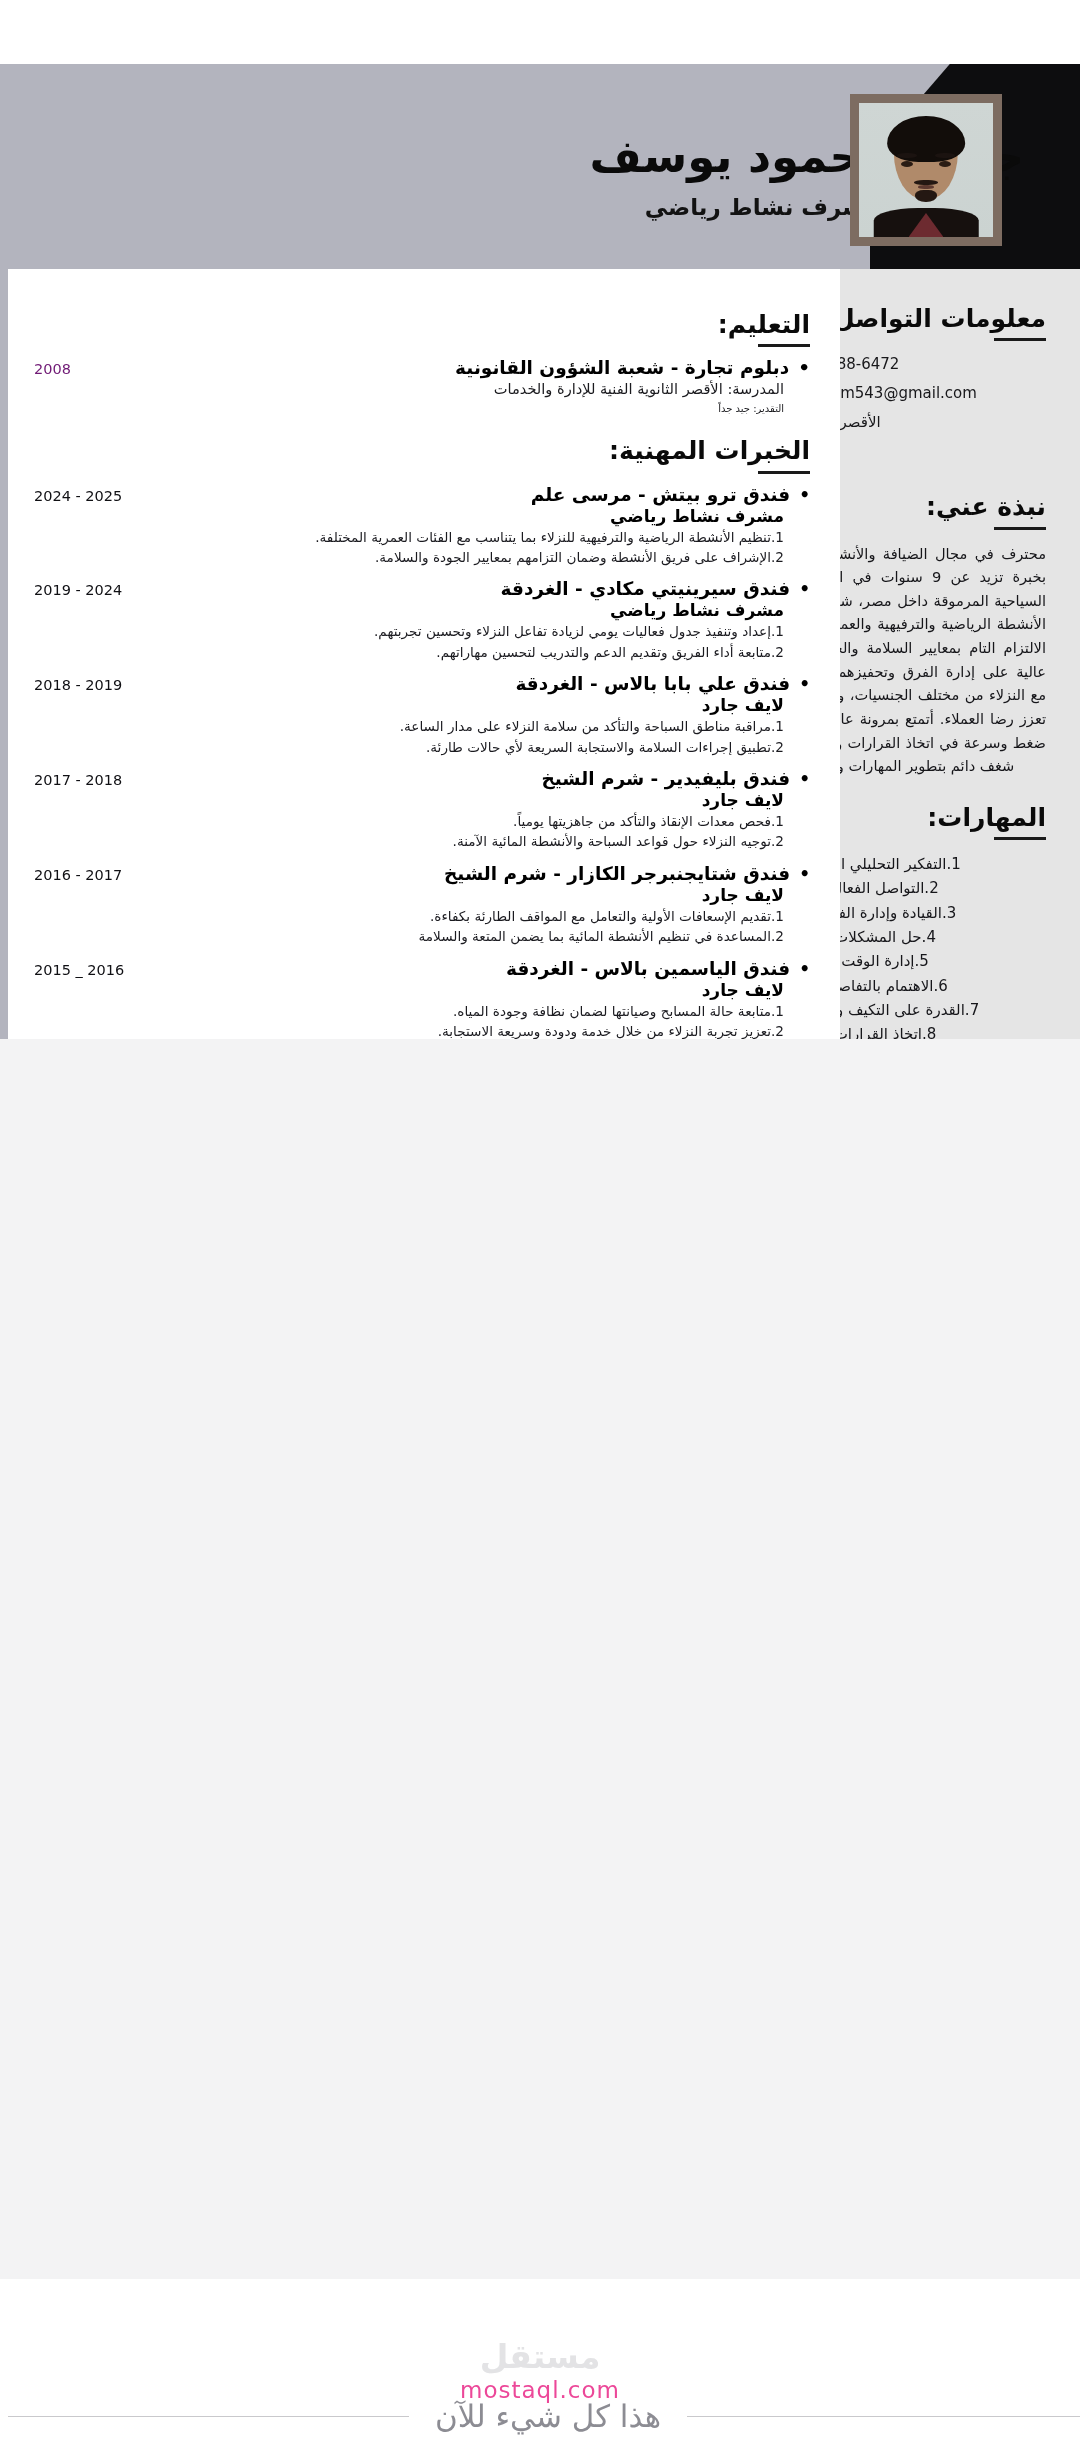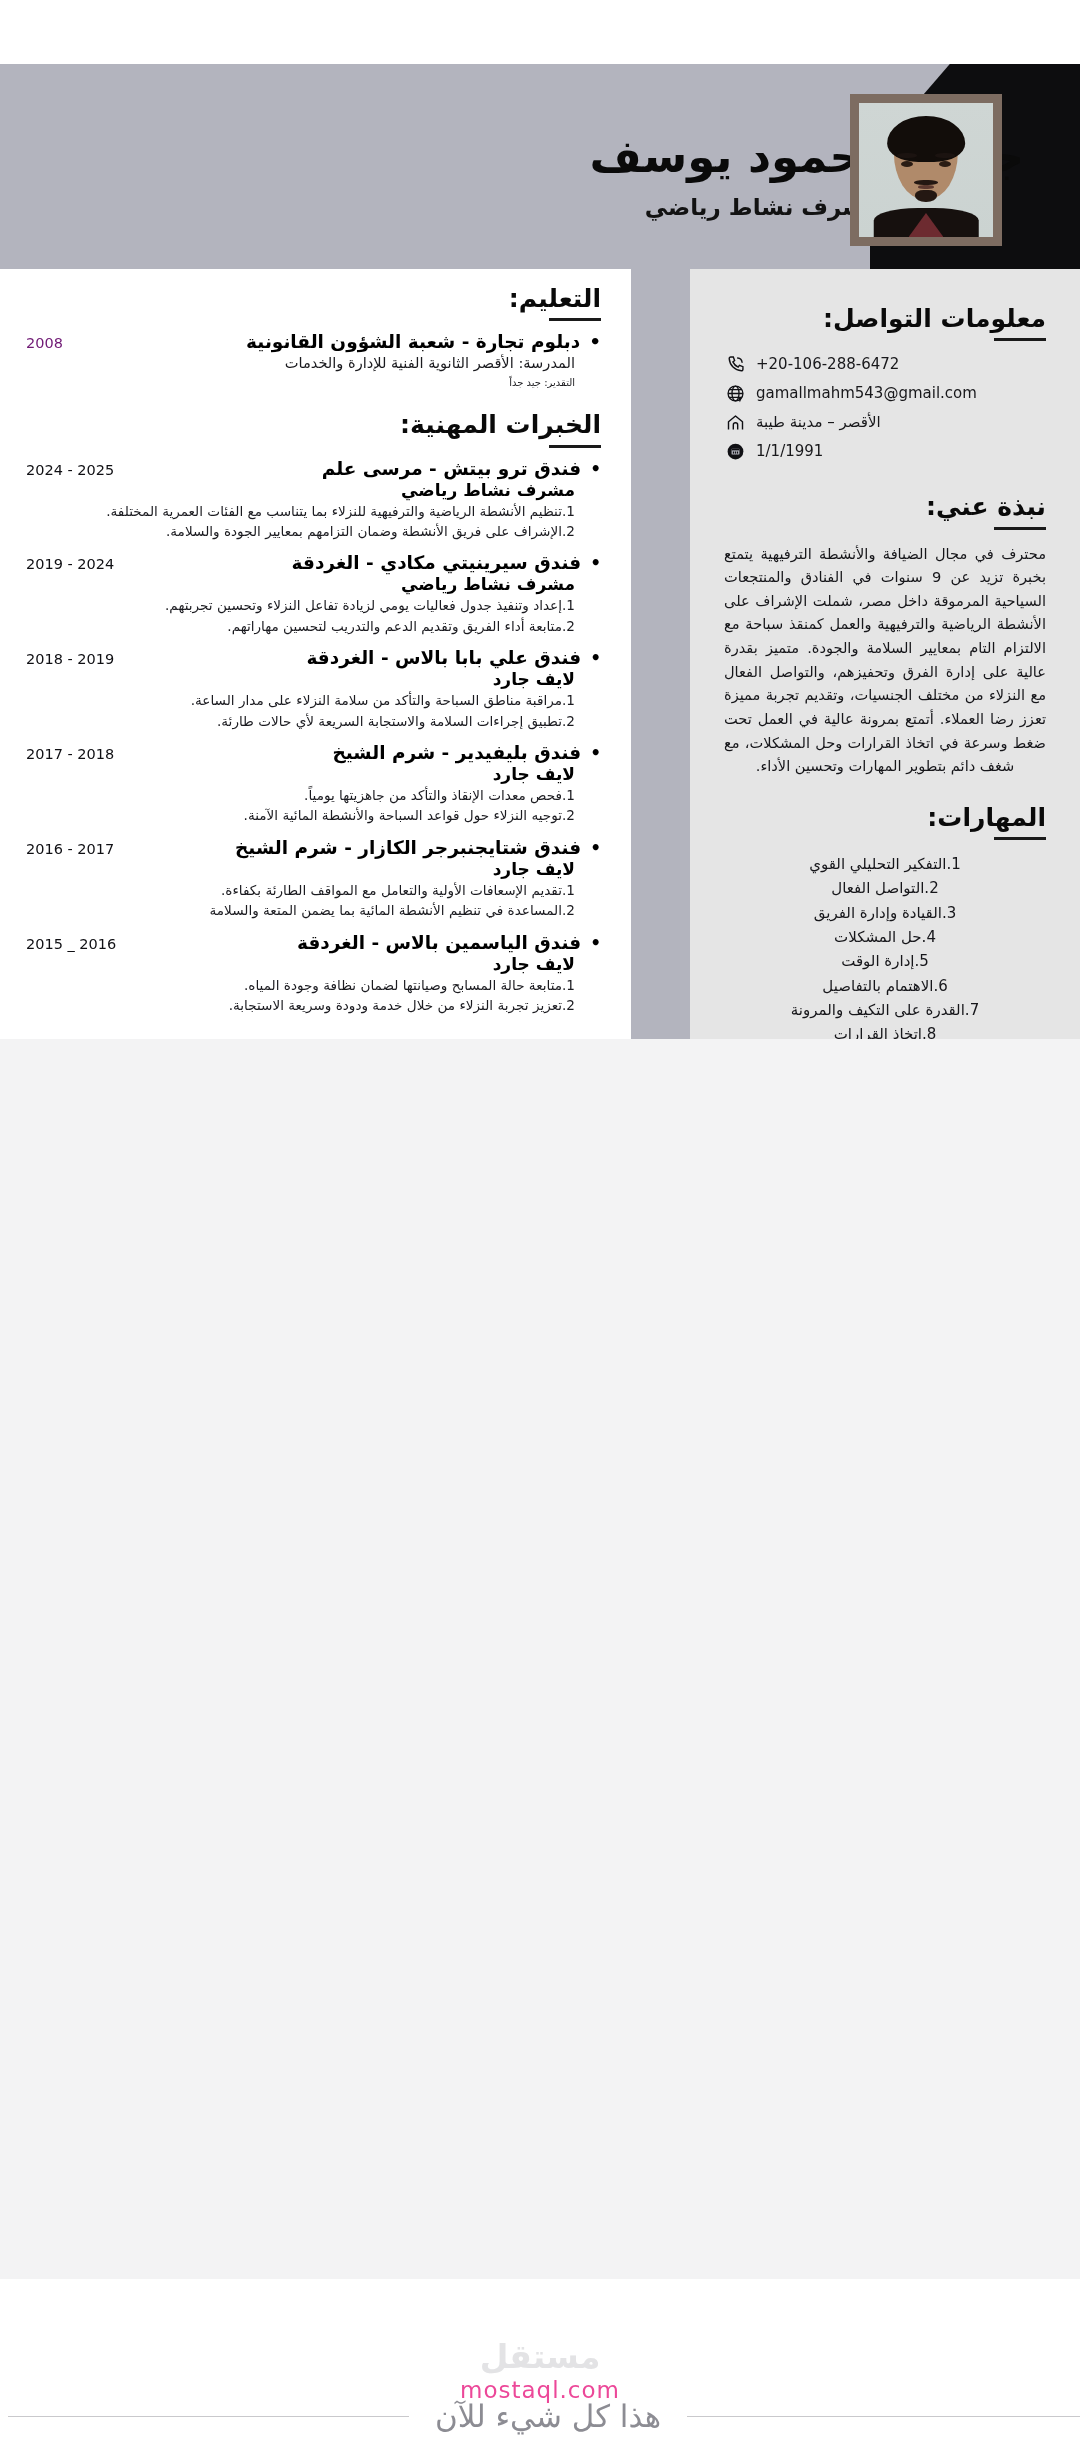--- a/index.html
+++ b/index.html
@@ -106,25 +106,25 @@
     position: absolute;
     right: 0; top: 205px;
     width: 390px;
     height: 770px;
     background: #e5e5e5;
     padding: 34px 34px 0 34px;
     direction: rtl;
   }
   .col-left {            
     position: absolute;
-    left: 0; top: 205px;
-    width: 631px;
+    left: 8px; top: 205px;
+    width: 832px;
     height: 770px;
     background: #ffffff;
-    padding: 14px 30px 0 26px;
+    padding: 40px 30px 0 26px;
     direction: rtl;
   }
 
   
   .sec-h {
     font-size: 25px;
     font-weight: bold;
     color: #0a0a0a;
     text-align: right;
     margin-bottom: 4px;

